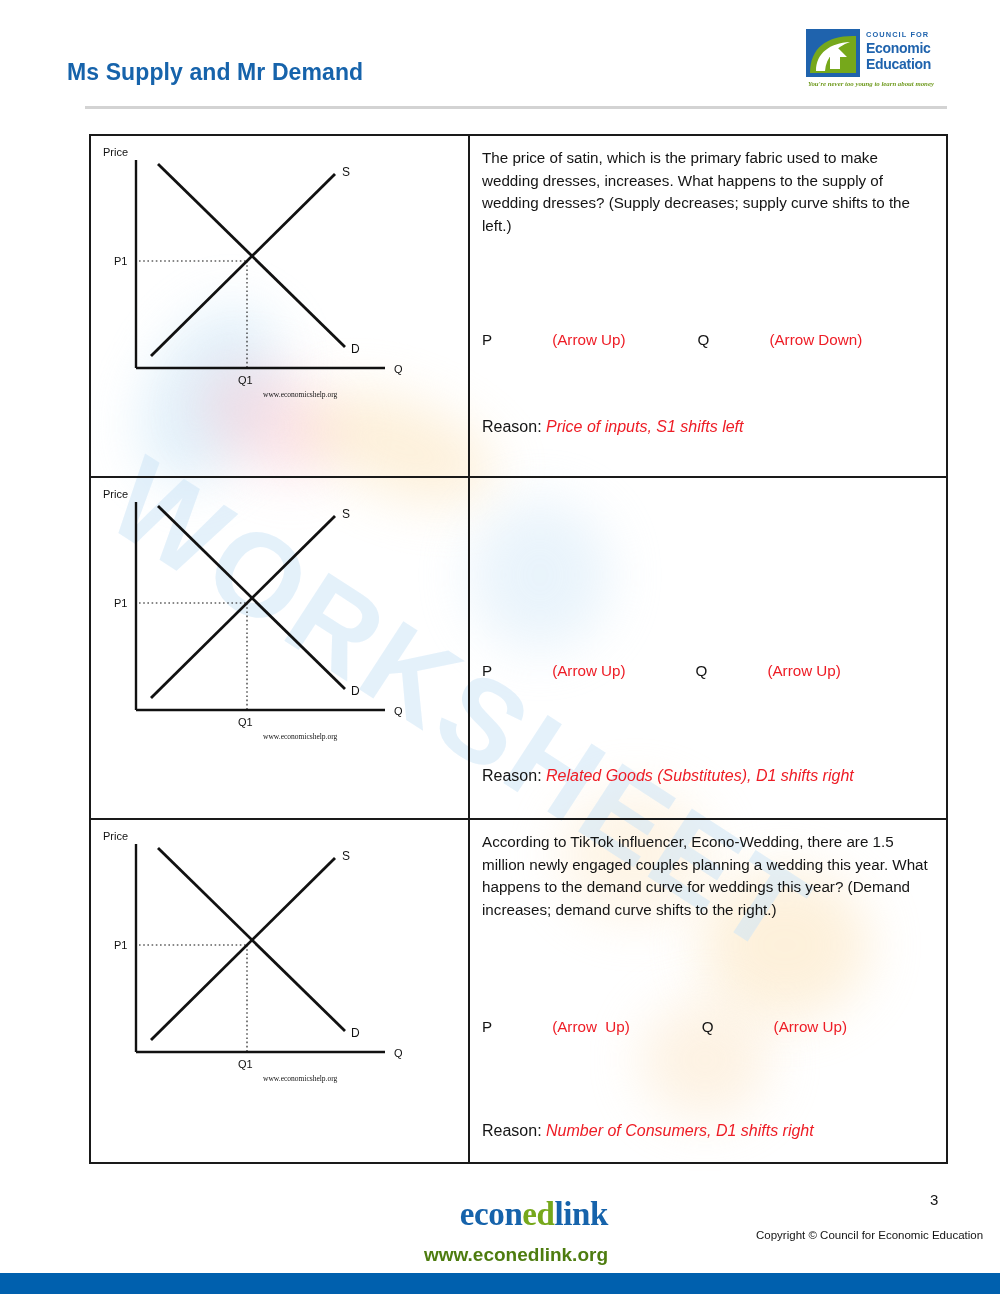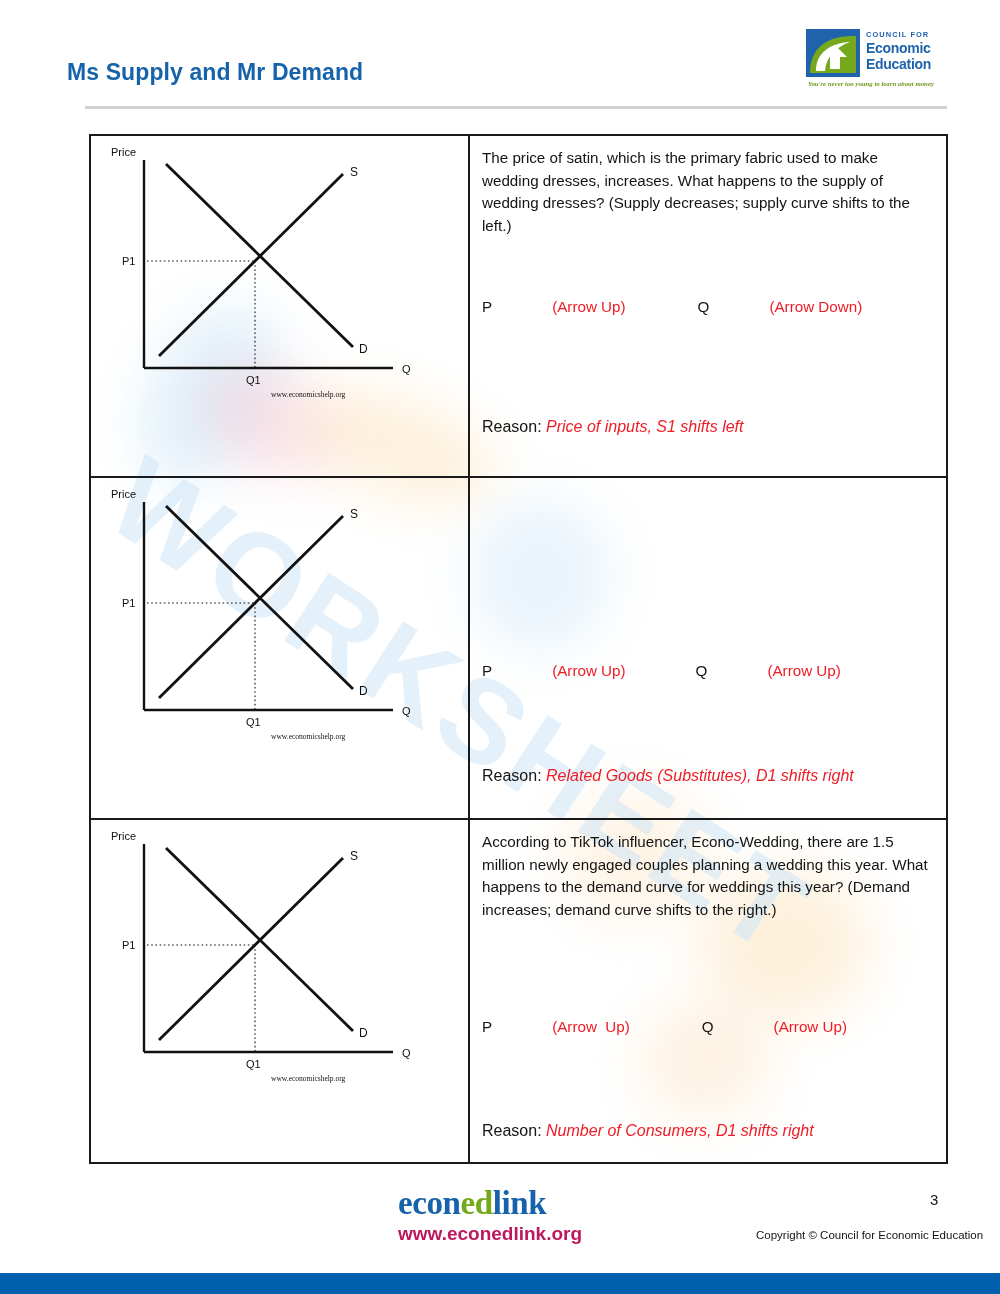--- a/index.html
+++ b/index.html
@@ -156,21 +156,21 @@
   .cell-text {
     flex: 1;
     box-sizing: border-box;
     position: relative;
     padding: 11px 16px 16px 12px;
   }
 
   
   .graph-wrap {
     position: absolute;
-    left: 12px;
+    left: 4px;
     top: 6px;
     width: 360px;
     height: 268px;
   }
   .graph-wrap svg { display: block; }
   .g-axis-label {
     font-family: "Liberation Sans", sans-serif;
     font-size: 11px;
     fill: #111;
   }
@@ -211,59 +211,59 @@
     left: 12px;
     font-size: 16px;
     line-height: 22px;
     color: #141414;
   }
   .reason-row .reason-value {
     color: #ee1c25;
     font-style: italic;
   }
 
-  .r1 .answer-row { top: 160px; text-align: center; }
+  .r1 .answer-row { top: 193px; text-align: center; }
   .r1 .reason-row { top: 280px; }
   .r2 .answer-row { top: 182px; }
   .r2 .reason-row { top: 287px; }
   .r3 .answer-row { top: 196px; }
   .r3 .reason-row { top: 300px; }
 
   
   #page-footer {
     position: absolute;
     left: 0;
     bottom: 0;
     width: 1000px;
     height: 110px;
     z-index: 3;
   }
   #econedlink-logo {
     position: absolute;
     left: 398px;
-    top: 2px;
-    text-align: left;
+    top: 13px;
+    text-align: right;
     width: 210px;
   }
   #econedlink-wordmark {
     font-family: "Liberation Serif", serif;
     font-size: 33px;
     font-weight: bold;
     line-height: 34px;
     letter-spacing: -.4px;
   }
   #econedlink-wordmark .ee-blue  { color: #1663ab; }
   #econedlink-wordmark .ee-green { color: #76a81b; }
   #econedlink-url {
     font-family: "Liberation Sans", sans-serif;
     font-size: 19px;
     font-weight: bold;
-    color: #be185d;
+    color: #4d7c0f;
     line-height: 23px;
-    margin-top: 2px;
+    margin-top: 12px;
   }
   #page-number {
     position: absolute;
     left: 930px;
     top: 7px;
     font-size: 15px;
     color: #141414;
   }
   #copyright {
     position: absolute;

